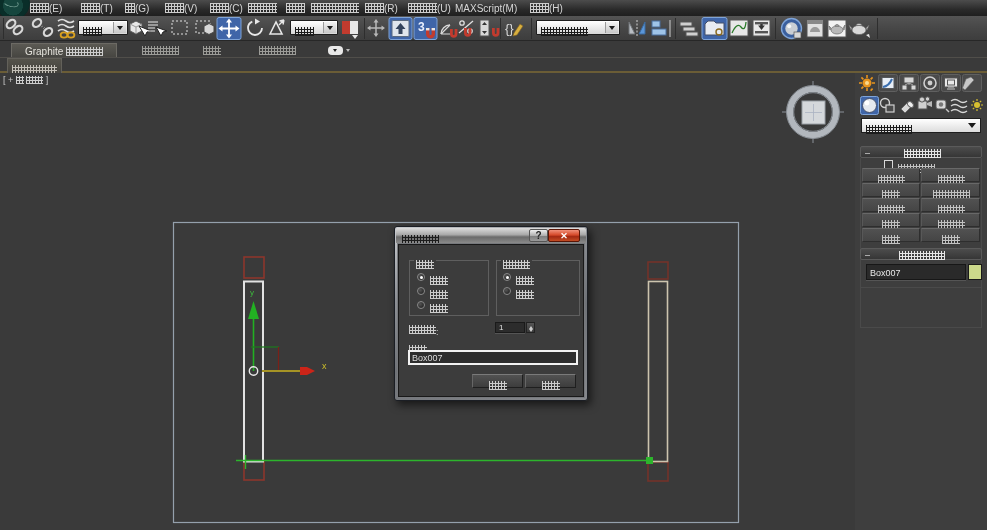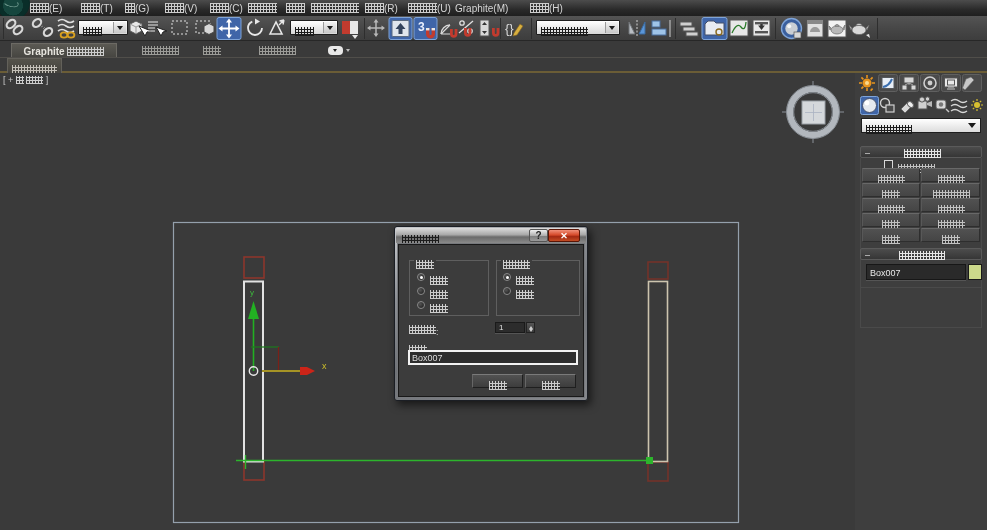--- a/index.html
+++ b/index.html
@@ -71,21 +71,21 @@
   <span class="m" style="left:30px"><i class="cj" style="width:19px"></i>(E)</span>
   <span class="m" style="left:81px"><i class="cj" style="width:19px"></i>(T)</span>
   <span class="m" style="left:125px"><i class="cj" style="width:10px"></i>(G)</span>
   <span class="m" style="left:165px"><i class="cj" style="width:19px"></i>(V)</span>
   <span class="m" style="left:210px"><i class="cj" style="width:19px"></i>(C)</span>
   <span class="m" style="left:248px"><i class="cj" style="width:29px"></i></span>
   <span class="m" style="left:286px"><i class="cj" style="width:19px"></i></span>
   <span class="m" style="left:311px"><i class="cj" style="width:48px"></i></span>
   <span class="m" style="left:365px"><i class="cj" style="width:19px"></i>(R)</span>
   <span class="m" style="left:408px"><i class="cj" style="width:29px"></i>(U)</span>
-  <span class="m" style="left:455px">Graphite(M)</span>
+  <span class="m" style="left:455px">MAXScript(M)</span>
   <span class="m" style="left:530px"><i class="cj" style="width:19px"></i>(H)</span>
 </div>
 
 <div class="abs" id="toolbar">
 <svg width="987" height="25" style="position:absolute;left:0;top:0">
 
   <g stroke="#2e2e2e">
           <path d="M3.5 2V23M364.5 2V23M500.5 2V23M531.5 2V23M675.5 2V23M775.5 2V23M877.5 2V23"></path>
         </g>
 
@@ -236,21 +236,21 @@
   <path d="M866 19l4 3-1-4z" fill="#e8e8e8"></path>
 </svg>
 <div class="dd" style="left:78px;width:50px;"><i class="cjd" style="width:19px"></i><b class="arr"></b></div>
 <div class="dd" style="left:290px;width:48px;"><i class="cjd" style="width:19px"></i><b class="arr"></b></div>
 <div class="dd" style="left:536px;width:84px;"><i class="cjd" style="width:47px"></i><b class="arr"></b></div>
 </div>
 
 <div class="abs" id="ribbon">
   <div class="abs" style="left:11px;top:1px;width:106px;height:15px;
     background:linear-gradient(#5b5953,#454440);border:1px solid #6c6a64;border-bottom:none;
-    color:#e6e4de;font-size:10px;text-align:center;padding-top:2px;font-weight:bold;">Graphite <i class="cj" style="width:37px"></i></div>
+    color:#e6e4de;font-size:10px;text-align:center;padding-top:2px;">Graphite <i class="cj" style="width:37px"></i></div>
   <span class="rtab" style="left:142px;top:3px;"><i class="cj" style="width:37px;--c:#9c9c98"></i></span>
   <span class="rtab" style="left:203px;top:3px;"><i class="cj" style="width:18px;--c:#9c9c98"></i></span>
   <span class="rtab" style="left:259px;top:3px;"><i class="cj" style="width:37px;--c:#9c9c98"></i></span>
   <div class="abs" style="left:328px;top:4px;width:15px;height:9px;border-radius:4px;background:#e8e8e8;"></div>
   <div class="abs" style="left:333px;top:7px;border:2.5px solid transparent;border-top:3.5px solid #222;"></div>
   <div class="abs" style="left:346px;top:7px;border:2.5px solid transparent;border-top:3.5px solid #bbb;"></div>
 </div>
 <div class="abs" style="left:0;top:57px;width:987px;height:1px;background:#504e4a;"></div>
 <div class="abs" id="subrow">
   <div class="abs" style="left:7px;top:0px;width:55px;height:15px;background:linear-gradient(#55534b,#45433d);

